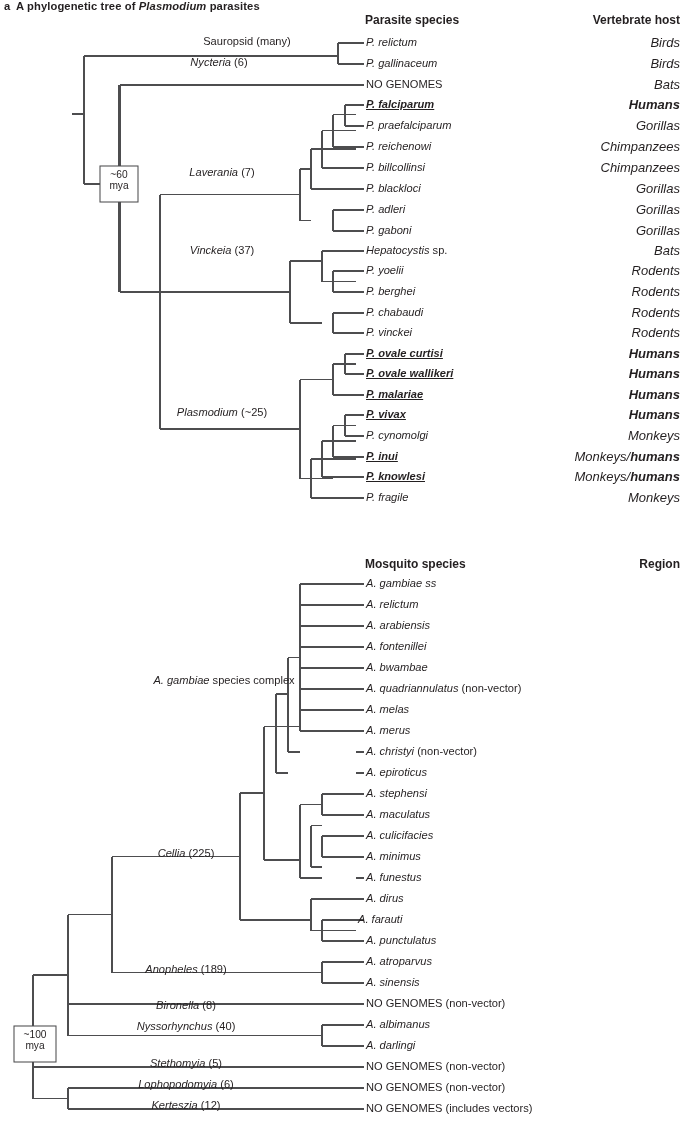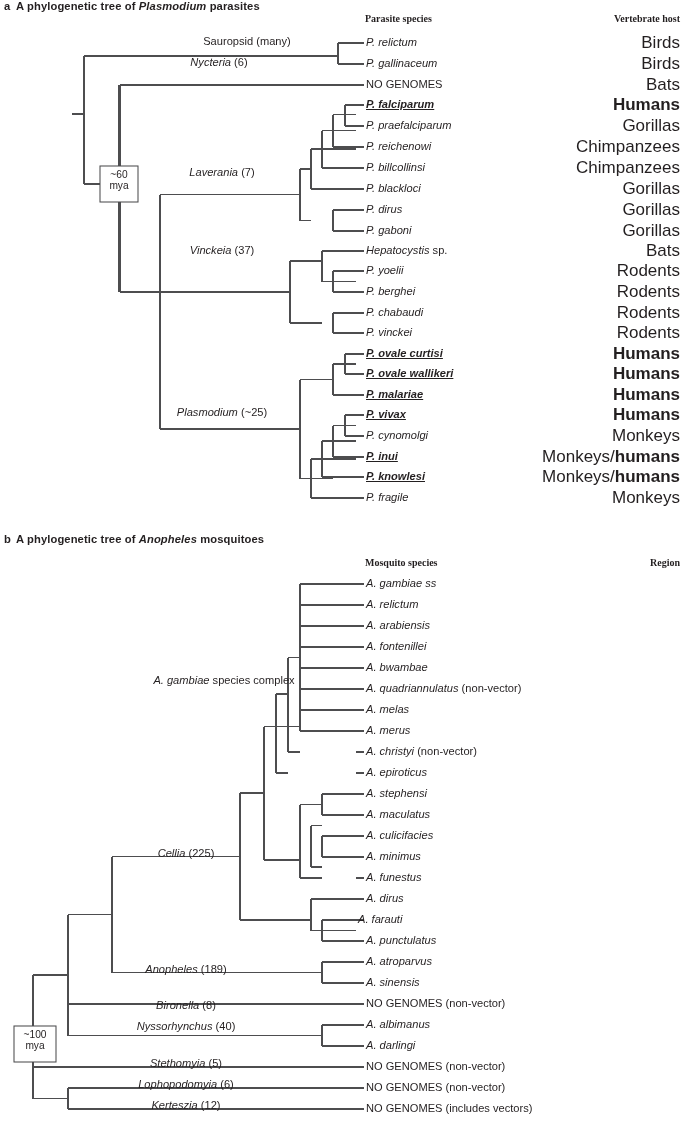--- a/index.html
+++ b/index.html
@@ -15,21 +15,21 @@
 
   .panel-title{
     position:absolute;left:4px;top:0px;
     font-size:11.2px;font-weight:bold;letter-spacing:0.01em;
     white-space:nowrap;
   }
   .panel-title .lt{display:inline-block;width:12px;}
   .panel-title i{font-style:italic;}
 
   .colhead{
-    position:absolute;font-size:10px;font-weight:bold;white-space:nowrap;font-family:Liberation Serif, serif;
+    position:absolute;font-size:12px;font-weight:bold;white-space:nowrap;
   }
   #a-head-species{left:365px;top:13px;}
   #a-head-host{right:2px;top:13px;}
   #b-head-species{left:365px;top:24px;}
   #b-head-region{right:2px;top:24px;}
 
   svg.tree{position:absolute;left:0;top:0;overflow:visible;}
   svg.tree path,svg.tree line,svg.tree polyline{
     fill:none;stroke:#4d4d4f;stroke-width:1.05px;
     shape-rendering:crispEdges;
@@ -41,22 +41,22 @@
   .tip-label{
     position:absolute;font-size:11.1px;white-space:nowrap;
     line-height:11px;
   }
   .tip-label .sp{font-style:italic;}
   .tip-label .pl{font-style:normal;}
   .tip-label.bold{font-weight:bold;}
   .tip-label.bold .sp{font-style:italic;font-weight:bold;text-decoration:underline;}
 
   .host-label{
-    position:absolute;font-size:17px;white-space:nowrap;
-    text-align:right;line-height:11px;
+    position:absolute;font-size:13px;white-space:nowrap;
+    text-align:right;line-height:11px;font-style:italic;
   }
   .host-label.bold{font-weight:bold;}
   .host-label b{font-weight:bold;}
 
   .clade-label{
     position:absolute;font-size:11.1px;white-space:nowrap;
     text-align:center;line-height:11px;
   }
   .clade-label i{font-style:italic;}
   .clade-label .pl{font-style:normal;}
@@ -191,21 +191,21 @@
     </div>
   <div id="a-tips">
       <div class="tip-label" style="left: 366px; top: 37px;"><span class="sp">P. relictum</span></div>
       <div class="tip-label" style="left: 366px; top: 58px;"><span class="sp">P. gallinaceum</span></div>
       <div class="tip-label" style="left: 366px; top: 79px;"><span class="pl">NO GENOMES</span></div>
       <div class="tip-label bold" style="left: 366px; top: 99px;"><span class="sp">P. falciparum</span></div>
       <div class="tip-label" style="left: 366px; top: 120px;"><span class="sp">P. praefalciparum</span></div>
       <div class="tip-label" style="left: 366px; top: 141px;"><span class="sp">P. reichenowi</span></div>
       <div class="tip-label" style="left: 366px; top: 162px;"><span class="sp">P. billcollinsi</span></div>
       <div class="tip-label" style="left: 366px; top: 183px;"><span class="sp">P. blackloci</span></div>
-      <div class="tip-label" style="left: 366px; top: 204px;"><span class="sp">P. dirus</span></div>
+      <div class="tip-label" style="left: 366px; top: 204px;"><span class="sp">P. adleri</span></div>
       <div class="tip-label" style="left: 366px; top: 225px;"><span class="sp">P. gaboni</span></div>
       <div class="tip-label" style="left: 366px; top: 245px;"><span class="sp">Hepatocystis</span><span class="pl"> sp.</span></div>
       <div class="tip-label" style="left: 366px; top: 265px;"><span class="sp">P. yoelii</span></div>
       <div class="tip-label" style="left: 366px; top: 286px;"><span class="sp">P. berghei</span></div>
       <div class="tip-label" style="left: 366px; top: 307px;"><span class="sp">P. chabaudi</span></div>
       <div class="tip-label" style="left: 366px; top: 327px;"><span class="sp">P. vinckei</span></div>
       <div class="tip-label bold" style="left: 366px; top: 348px;"><span class="sp">P. ovale curtisi</span></div>
       <div class="tip-label bold" style="left: 366px; top: 368px;"><span class="sp">P. ovale wallikeri</span></div>
       <div class="tip-label bold" style="left: 366px; top: 389px;"><span class="sp">P. malariae</span></div>
       <div class="tip-label bold" style="left: 366px; top: 409px;"><span class="sp">P. vivax</span></div>
@@ -236,23 +236,20 @@
       <div class="host-label bold" style="right: 2px; top: 409px;">Humans</div>
       <div class="host-label" style="right: 2px; top: 430px;">Monkeys</div>
       <div class="host-label" style="right: 2px; top: 451px;">Monkeys/<b>humans</b></div>
       <div class="host-label" style="right: 2px; top: 471px;">Monkeys/<b>humans</b></div>
       <div class="host-label" style="right: 2px; top: 492px;">Monkeys</div>
     </div>
 </div>
 
 <div class="panel" id="panel-b">
 
-  <div class="panel-title">
-    <span class="lt">b</span><span>A phylogenetic tree of </span><i>Anopheles</i><span> mosquitoes</span>
-  </div>
 
   <div class="colhead" id="b-head-species">Mosquito species</div>
   <div class="colhead" id="b-head-region">Region</div>
 </div>
 
 <svg class="tree" id="svg-b" width="682" height="1128" style="position:absolute;left:0;top:0;">
   <g id="b-lines">
       <line x1="356" y1="584" x2="364" y2="584"></line>
       <line x1="356" y1="605" x2="364" y2="605"></line>
       <line x1="356" y1="626" x2="364" y2="626"></line>

